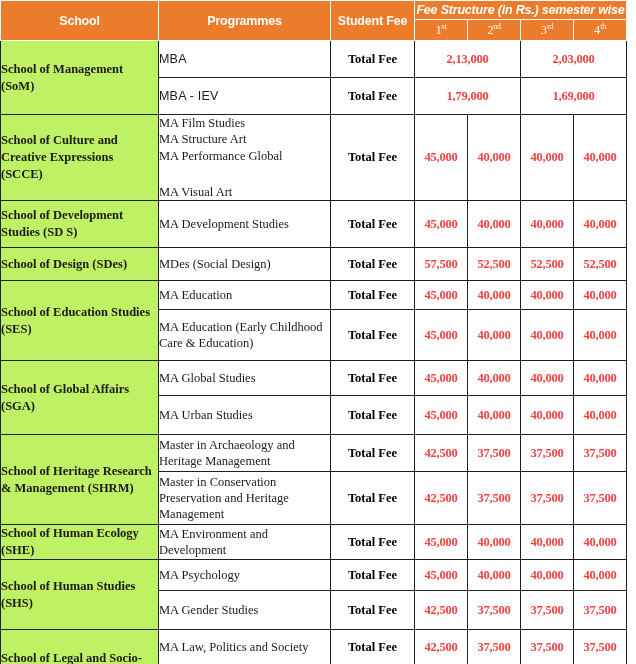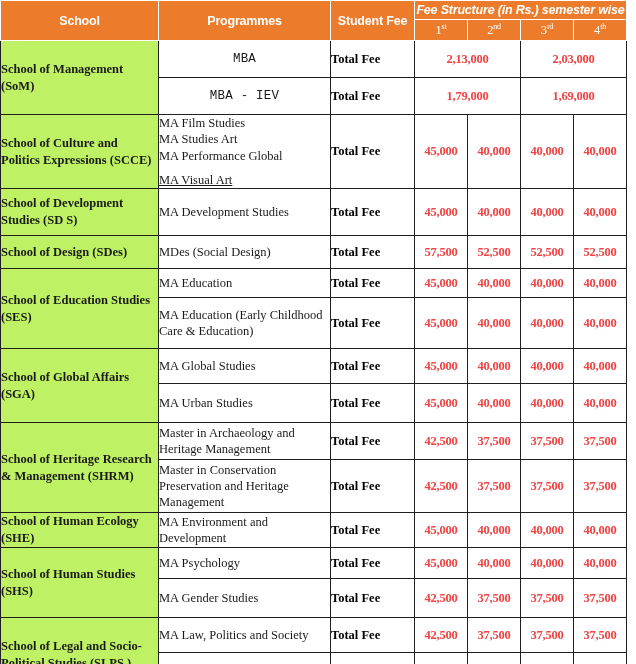--- a/index.html
+++ b/index.html
@@ -60,32 +60,32 @@
 
   
   .prog {
     padding: 3px 4px 3px 7px;
     font-size: 13px;
     line-height: 1.28;
     color: #1a1a1a;
     vertical-align: middle;
   }
   .prog-list { line-height: 1.3; }
-  .prog-list .gap { display: block; margin-top: 8px; text-decoration: underline; }
+  .prog-list .gap { display: block; margin-top: 20px; }
   .prog-sans {
-    font-family: Liberation Mono, monospace;
+    font-family: Liberation Sans, sans-serif;
     font-size: 15px;
     letter-spacing: 0.2px;
-    text-align: center;
   }
   .prog-lower { vertical-align: bottom; padding-bottom: 7px; margin-left: 12px; }
   .prog-upper { vertical-align: top; padding-top: 6px; }
 
   
   .totfee {
+    text-align: center;
     font-weight: bold;
     font-size: 12.5px;
     vertical-align: top;
     padding-top: 5px;
     color: #000;
   }
   .amt {
     text-align: center;
     font-weight: bold;
     font-size: 12.5px;
@@ -136,25 +136,25 @@
       <td class="amt amt-wide" colspan="2">2,03,000</td>
     </tr>
     <tr>
       <td class="prog prog-sans" style="height:36px">MBA - IEV</td>
       <td class="totfee">Total Fee</td>
       <td class="amt amt-wide" colspan="2">1,79,000</td>
       <td class="amt amt-wide" colspan="2">1,69,000</td>
     </tr>
 
     <tr>
-      <td class="school">School of Culture and Politics Expressions (SCCE)</td>
+      <td class="school">School of Culture and Creative Expressions (SCCE)</td>
       <td class="prog prog-upper" style="height:72px">
         <span class="prog-list">
           <span>MA Film Studies</span><br>
-          <span>MA Studies Art</span><br>
+          <span>MA Structure Art</span><br>
           <span>MA Performance Global</span>
           <span class="gap">MA Visual Art</span>
         </span>
       </td>
       <td class="totfee">Total Fee</td>
       <td class="amt">45,000</td>
       <td class="amt">40,000</td>
       <td class="amt">40,000</td>
       <td class="amt">40,000</td>
     </tr>

